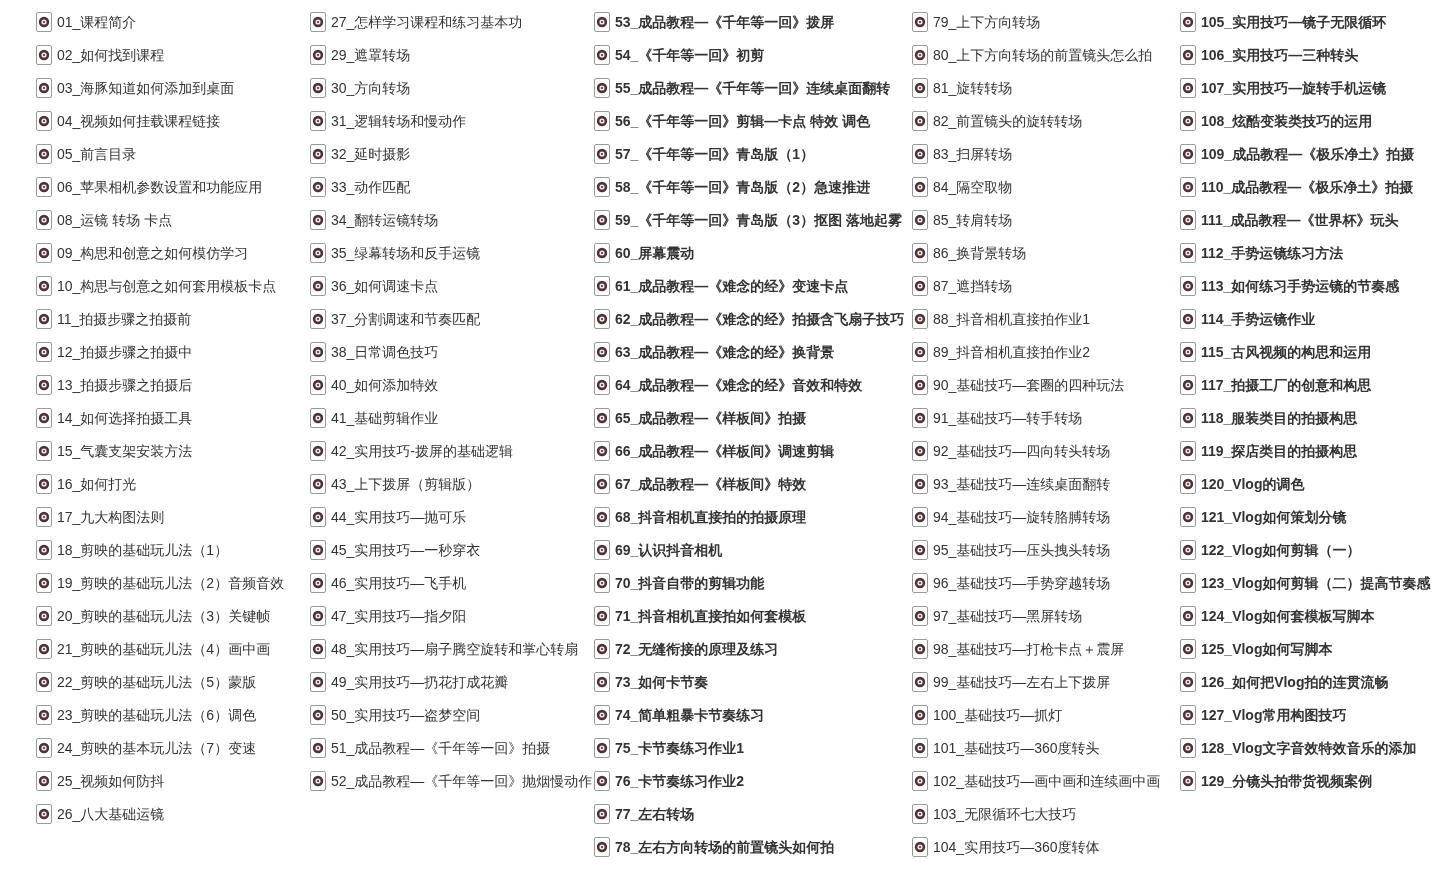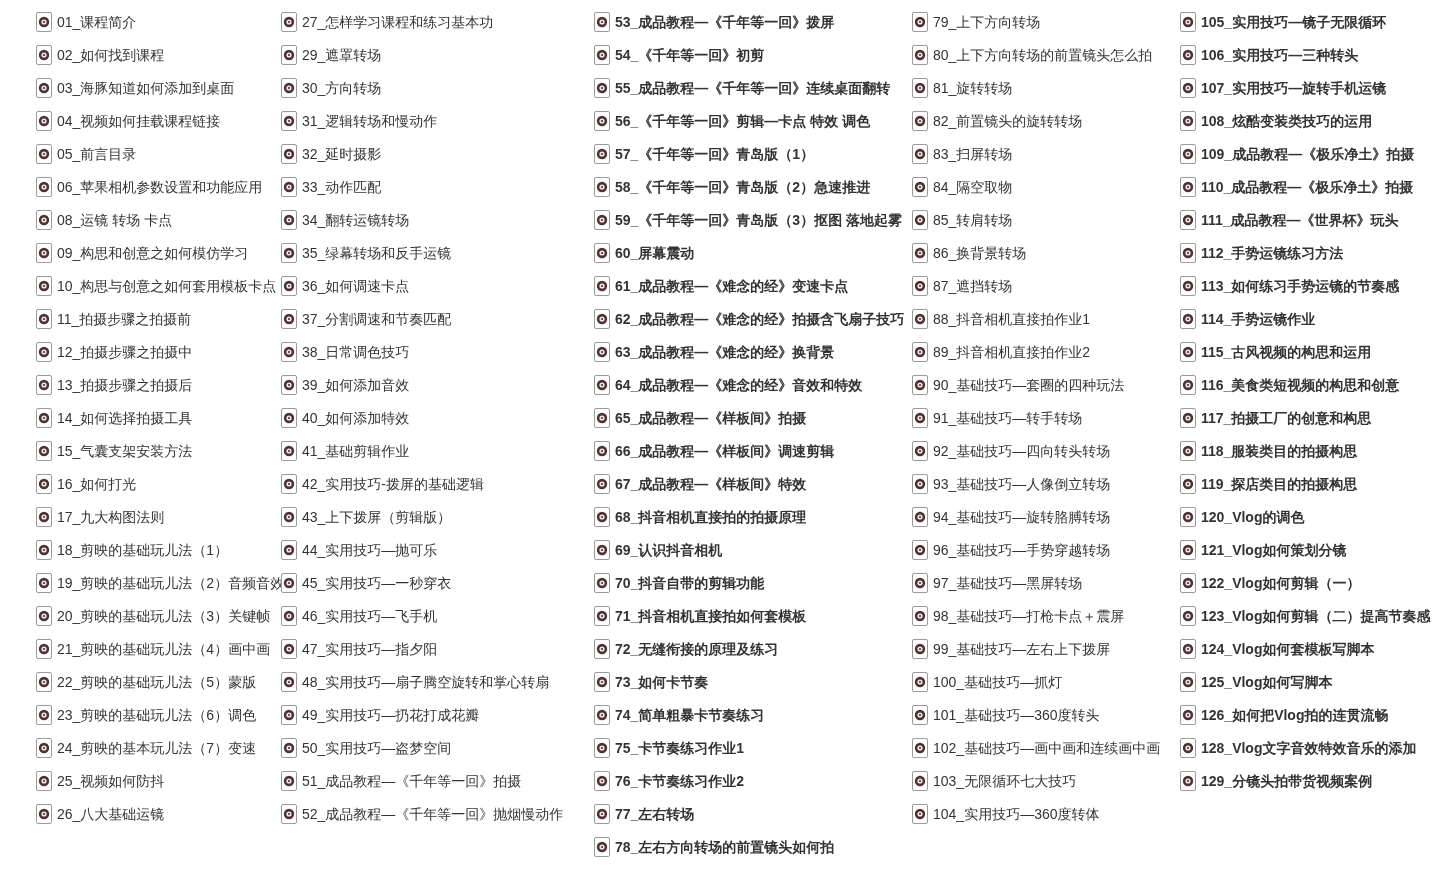--- a/index.html
+++ b/index.html
@@ -14,21 +14,21 @@
   #file-list {
     position: relative;
     width: 1453px;
     height: 887px;
   }
   .column {
     position: absolute;
     top: 5px;
   }
   .col-0 { left: 36px; }
-  .col-1 { left: 281px; }
+  .col-1 { left: 310px; }
   .col-2 { left: 594px; font-weight: bold; }
   .col-3 { left: 912px; }
   .col-4 { left: 1180px; font-weight: bold; }
   .item {
     position: relative;
     height: 33px;
     display: flex;
     align-items: center;
     white-space: nowrap;
     cursor: default;
@@ -467,31 +467,20 @@
       </div>
       <div class="item">
         <span class="icon-wrap">
           <svg width="16" height="20" viewBox="0 0 16 20" xmlns="http://www.w3.org/2000/svg">
             <rect x="0.5" y="0.5" width="15" height="19" rx="1.5" fill="#ffffff" stroke="#9a9a9a"></rect>
             <circle cx="8" cy="10" r="5.2" fill="#4d3236"></circle>
             <circle cx="8" cy="10" r="2.6" fill="#efe9e9"></circle>
             <circle cx="8" cy="10" r="1.1" fill="#4d3236"></circle>
           </svg>
         </span>
-        <span class="label">39_如何添加音效</span>
-      </div>
-      <div class="item">
-        <span class="icon-wrap">
-          <svg width="16" height="20" viewBox="0 0 16 20" xmlns="http://www.w3.org/2000/svg">
-            <rect x="0.5" y="0.5" width="15" height="19" rx="1.5" fill="#ffffff" stroke="#9a9a9a"></rect>
-            <circle cx="8" cy="10" r="5.2" fill="#4d3236"></circle>
-            <circle cx="8" cy="10" r="2.6" fill="#efe9e9"></circle>
-            <circle cx="8" cy="10" r="1.1" fill="#4d3236"></circle>
-          </svg>
-        </span>
         <span class="label">40_如何添加特效</span>
       </div>
       <div class="item">
         <span class="icon-wrap">
           <svg width="16" height="20" viewBox="0 0 16 20" xmlns="http://www.w3.org/2000/svg">
             <rect x="0.5" y="0.5" width="15" height="19" rx="1.5" fill="#ffffff" stroke="#9a9a9a"></rect>
             <circle cx="8" cy="10" r="5.2" fill="#4d3236"></circle>
             <circle cx="8" cy="10" r="2.6" fill="#efe9e9"></circle>
             <circle cx="8" cy="10" r="1.1" fill="#4d3236"></circle>
           </svg>
@@ -1065,32 +1054,43 @@
       </div>
       <div class="item">
         <span class="icon-wrap">
           <svg width="16" height="20" viewBox="0 0 16 20" xmlns="http://www.w3.org/2000/svg">
             <rect x="0.5" y="0.5" width="15" height="19" rx="1.5" fill="#ffffff" stroke="#9a9a9a"></rect>
             <circle cx="8" cy="10" r="5.2" fill="#4d3236"></circle>
             <circle cx="8" cy="10" r="2.6" fill="#efe9e9"></circle>
             <circle cx="8" cy="10" r="1.1" fill="#4d3236"></circle>
           </svg>
         </span>
-        <span class="label">93_基础技巧—人像倒立转场</span>
+        <span class="label">93_基础技巧—连续桌面翻转</span>
       </div>
       <div class="item">
         <span class="icon-wrap">
           <svg width="16" height="20" viewBox="0 0 16 20" xmlns="http://www.w3.org/2000/svg">
             <rect x="0.5" y="0.5" width="15" height="19" rx="1.5" fill="#ffffff" stroke="#9a9a9a"></rect>
             <circle cx="8" cy="10" r="5.2" fill="#4d3236"></circle>
             <circle cx="8" cy="10" r="2.6" fill="#efe9e9"></circle>
             <circle cx="8" cy="10" r="1.1" fill="#4d3236"></circle>
           </svg>
         </span>
         <span class="label">94_基础技巧—旋转胳膊转场</span>
+      </div>
+      <div class="item">
+        <span class="icon-wrap">
+          <svg width="16" height="20" viewBox="0 0 16 20" xmlns="http://www.w3.org/2000/svg">
+            <rect x="0.5" y="0.5" width="15" height="19" rx="1.5" fill="#ffffff" stroke="#9a9a9a"></rect>
+            <circle cx="8" cy="10" r="5.2" fill="#4d3236"></circle>
+            <circle cx="8" cy="10" r="2.6" fill="#efe9e9"></circle>
+            <circle cx="8" cy="10" r="1.1" fill="#4d3236"></circle>
+          </svg>
+        </span>
+        <span class="label">95_基础技巧—压头拽头转场</span>
       </div>
       <div class="item">
         <span class="icon-wrap">
           <svg width="16" height="20" viewBox="0 0 16 20" xmlns="http://www.w3.org/2000/svg">
             <rect x="0.5" y="0.5" width="15" height="19" rx="1.5" fill="#ffffff" stroke="#9a9a9a"></rect>
             <circle cx="8" cy="10" r="5.2" fill="#4d3236"></circle>
             <circle cx="8" cy="10" r="2.6" fill="#efe9e9"></circle>
             <circle cx="8" cy="10" r="1.1" fill="#4d3236"></circle>
           </svg>
         </span>
@@ -1309,31 +1309,20 @@
       </div>
       <div class="item">
         <span class="icon-wrap">
           <svg width="16" height="20" viewBox="0 0 16 20" xmlns="http://www.w3.org/2000/svg">
             <rect x="0.5" y="0.5" width="15" height="19" rx="1.5" fill="#ffffff" stroke="#9a9a9a"></rect>
             <circle cx="8" cy="10" r="5.2" fill="#4d3236"></circle>
             <circle cx="8" cy="10" r="2.6" fill="#efe9e9"></circle>
             <circle cx="8" cy="10" r="1.1" fill="#4d3236"></circle>
           </svg>
         </span>
-        <span class="label">116_美食类短视频的构思和创意</span>
-      </div>
-      <div class="item">
-        <span class="icon-wrap">
-          <svg width="16" height="20" viewBox="0 0 16 20" xmlns="http://www.w3.org/2000/svg">
-            <rect x="0.5" y="0.5" width="15" height="19" rx="1.5" fill="#ffffff" stroke="#9a9a9a"></rect>
-            <circle cx="8" cy="10" r="5.2" fill="#4d3236"></circle>
-            <circle cx="8" cy="10" r="2.6" fill="#efe9e9"></circle>
-            <circle cx="8" cy="10" r="1.1" fill="#4d3236"></circle>
-          </svg>
-        </span>
         <span class="label">117_拍摄工厂的创意和构思</span>
       </div>
       <div class="item">
         <span class="icon-wrap">
           <svg width="16" height="20" viewBox="0 0 16 20" xmlns="http://www.w3.org/2000/svg">
             <rect x="0.5" y="0.5" width="15" height="19" rx="1.5" fill="#ffffff" stroke="#9a9a9a"></rect>
             <circle cx="8" cy="10" r="5.2" fill="#4d3236"></circle>
             <circle cx="8" cy="10" r="2.6" fill="#efe9e9"></circle>
             <circle cx="8" cy="10" r="1.1" fill="#4d3236"></circle>
           </svg>
@@ -1420,20 +1409,31 @@
       <div class="item">
         <span class="icon-wrap">
           <svg width="16" height="20" viewBox="0 0 16 20" xmlns="http://www.w3.org/2000/svg">
             <rect x="0.5" y="0.5" width="15" height="19" rx="1.5" fill="#ffffff" stroke="#9a9a9a"></rect>
             <circle cx="8" cy="10" r="5.2" fill="#4d3236"></circle>
             <circle cx="8" cy="10" r="2.6" fill="#efe9e9"></circle>
             <circle cx="8" cy="10" r="1.1" fill="#4d3236"></circle>
           </svg>
         </span>
         <span class="label">126_如何把Vlog拍的连贯流畅</span>
+      </div>
+      <div class="item">
+        <span class="icon-wrap">
+          <svg width="16" height="20" viewBox="0 0 16 20" xmlns="http://www.w3.org/2000/svg">
+            <rect x="0.5" y="0.5" width="15" height="19" rx="1.5" fill="#ffffff" stroke="#9a9a9a"></rect>
+            <circle cx="8" cy="10" r="5.2" fill="#4d3236"></circle>
+            <circle cx="8" cy="10" r="2.6" fill="#efe9e9"></circle>
+            <circle cx="8" cy="10" r="1.1" fill="#4d3236"></circle>
+          </svg>
+        </span>
+        <span class="label">127_Vlog常用构图技巧</span>
       </div>
       <div class="item">
         <span class="icon-wrap">
           <svg width="16" height="20" viewBox="0 0 16 20" xmlns="http://www.w3.org/2000/svg">
             <rect x="0.5" y="0.5" width="15" height="19" rx="1.5" fill="#ffffff" stroke="#9a9a9a"></rect>
             <circle cx="8" cy="10" r="5.2" fill="#4d3236"></circle>
             <circle cx="8" cy="10" r="2.6" fill="#efe9e9"></circle>
             <circle cx="8" cy="10" r="1.1" fill="#4d3236"></circle>
           </svg>
         </span>

